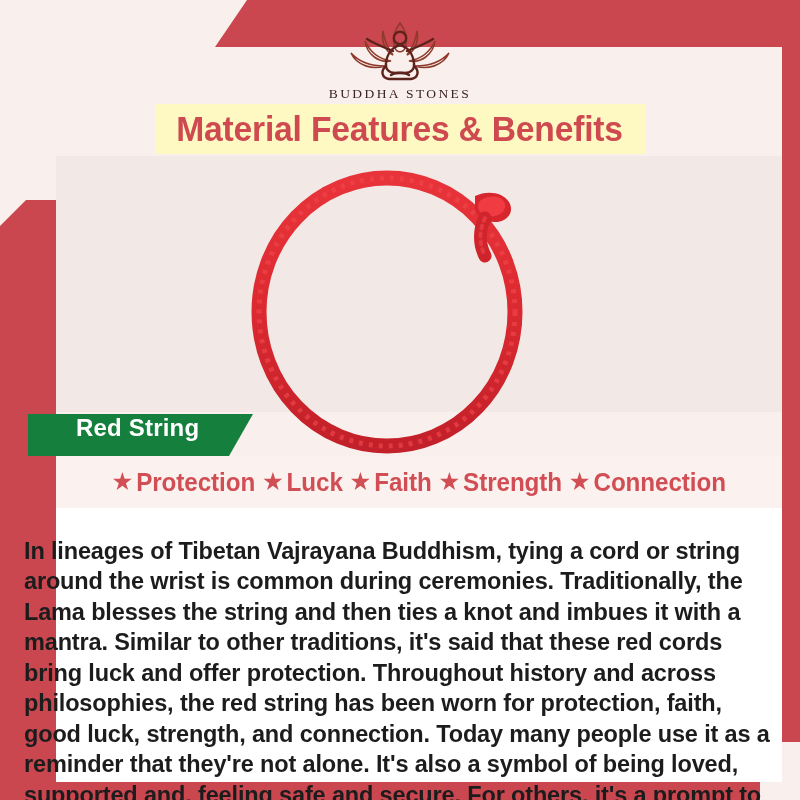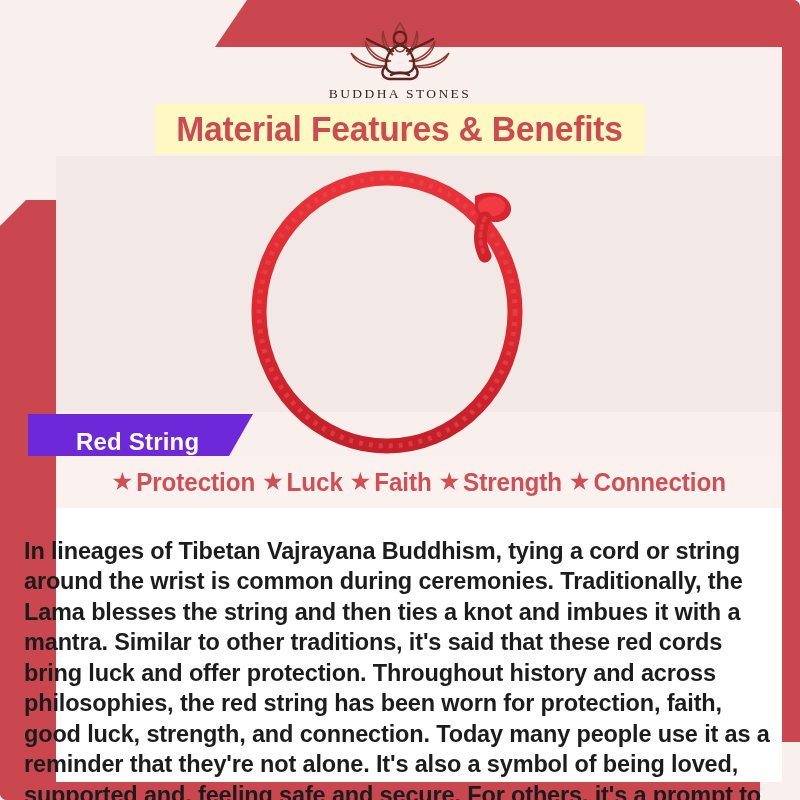--- a/index.html
+++ b/index.html
@@ -15,21 +15,20 @@
     position: relative;
   }
 
   #page {
     position: absolute;
     inset: 0;
     width: 800px;
     height: 800px;
     background: #f9efec;
     overflow: hidden;
-    border-radius: 7px;
   }
 
   
   .top-band {
     position: absolute;
     top: 0;
     left: 215px;
     width: 585px;
     height: 47px;
     background: #cb4750;
@@ -138,24 +137,24 @@
   }
   .bracelet-wrap svg { display: block; }
 
   
   .label-banner {
     position: absolute;
     top: 414px;
     left: 28px;
     width: 225px;
     height: 42px;
-    background: #6d28d9;
+    background: #15803d;
     clip-path: polygon(0 0, 100% 0, calc(100% - 24px) 100%, 0 100%);
     display: flex;
-    align-items: flex-end;
+    align-items: flex-start;
     z-index: 5;
   }
   .label-banner-text {
     font-family: "Liberation Sans Narrow", "Liberation Sans", sans-serif;
     font-weight: bold;
     font-size: 24px;
     color: #ffffff;
     padding-left: 48px;
     letter-spacing: 0.2px;
     white-space: nowrap;

